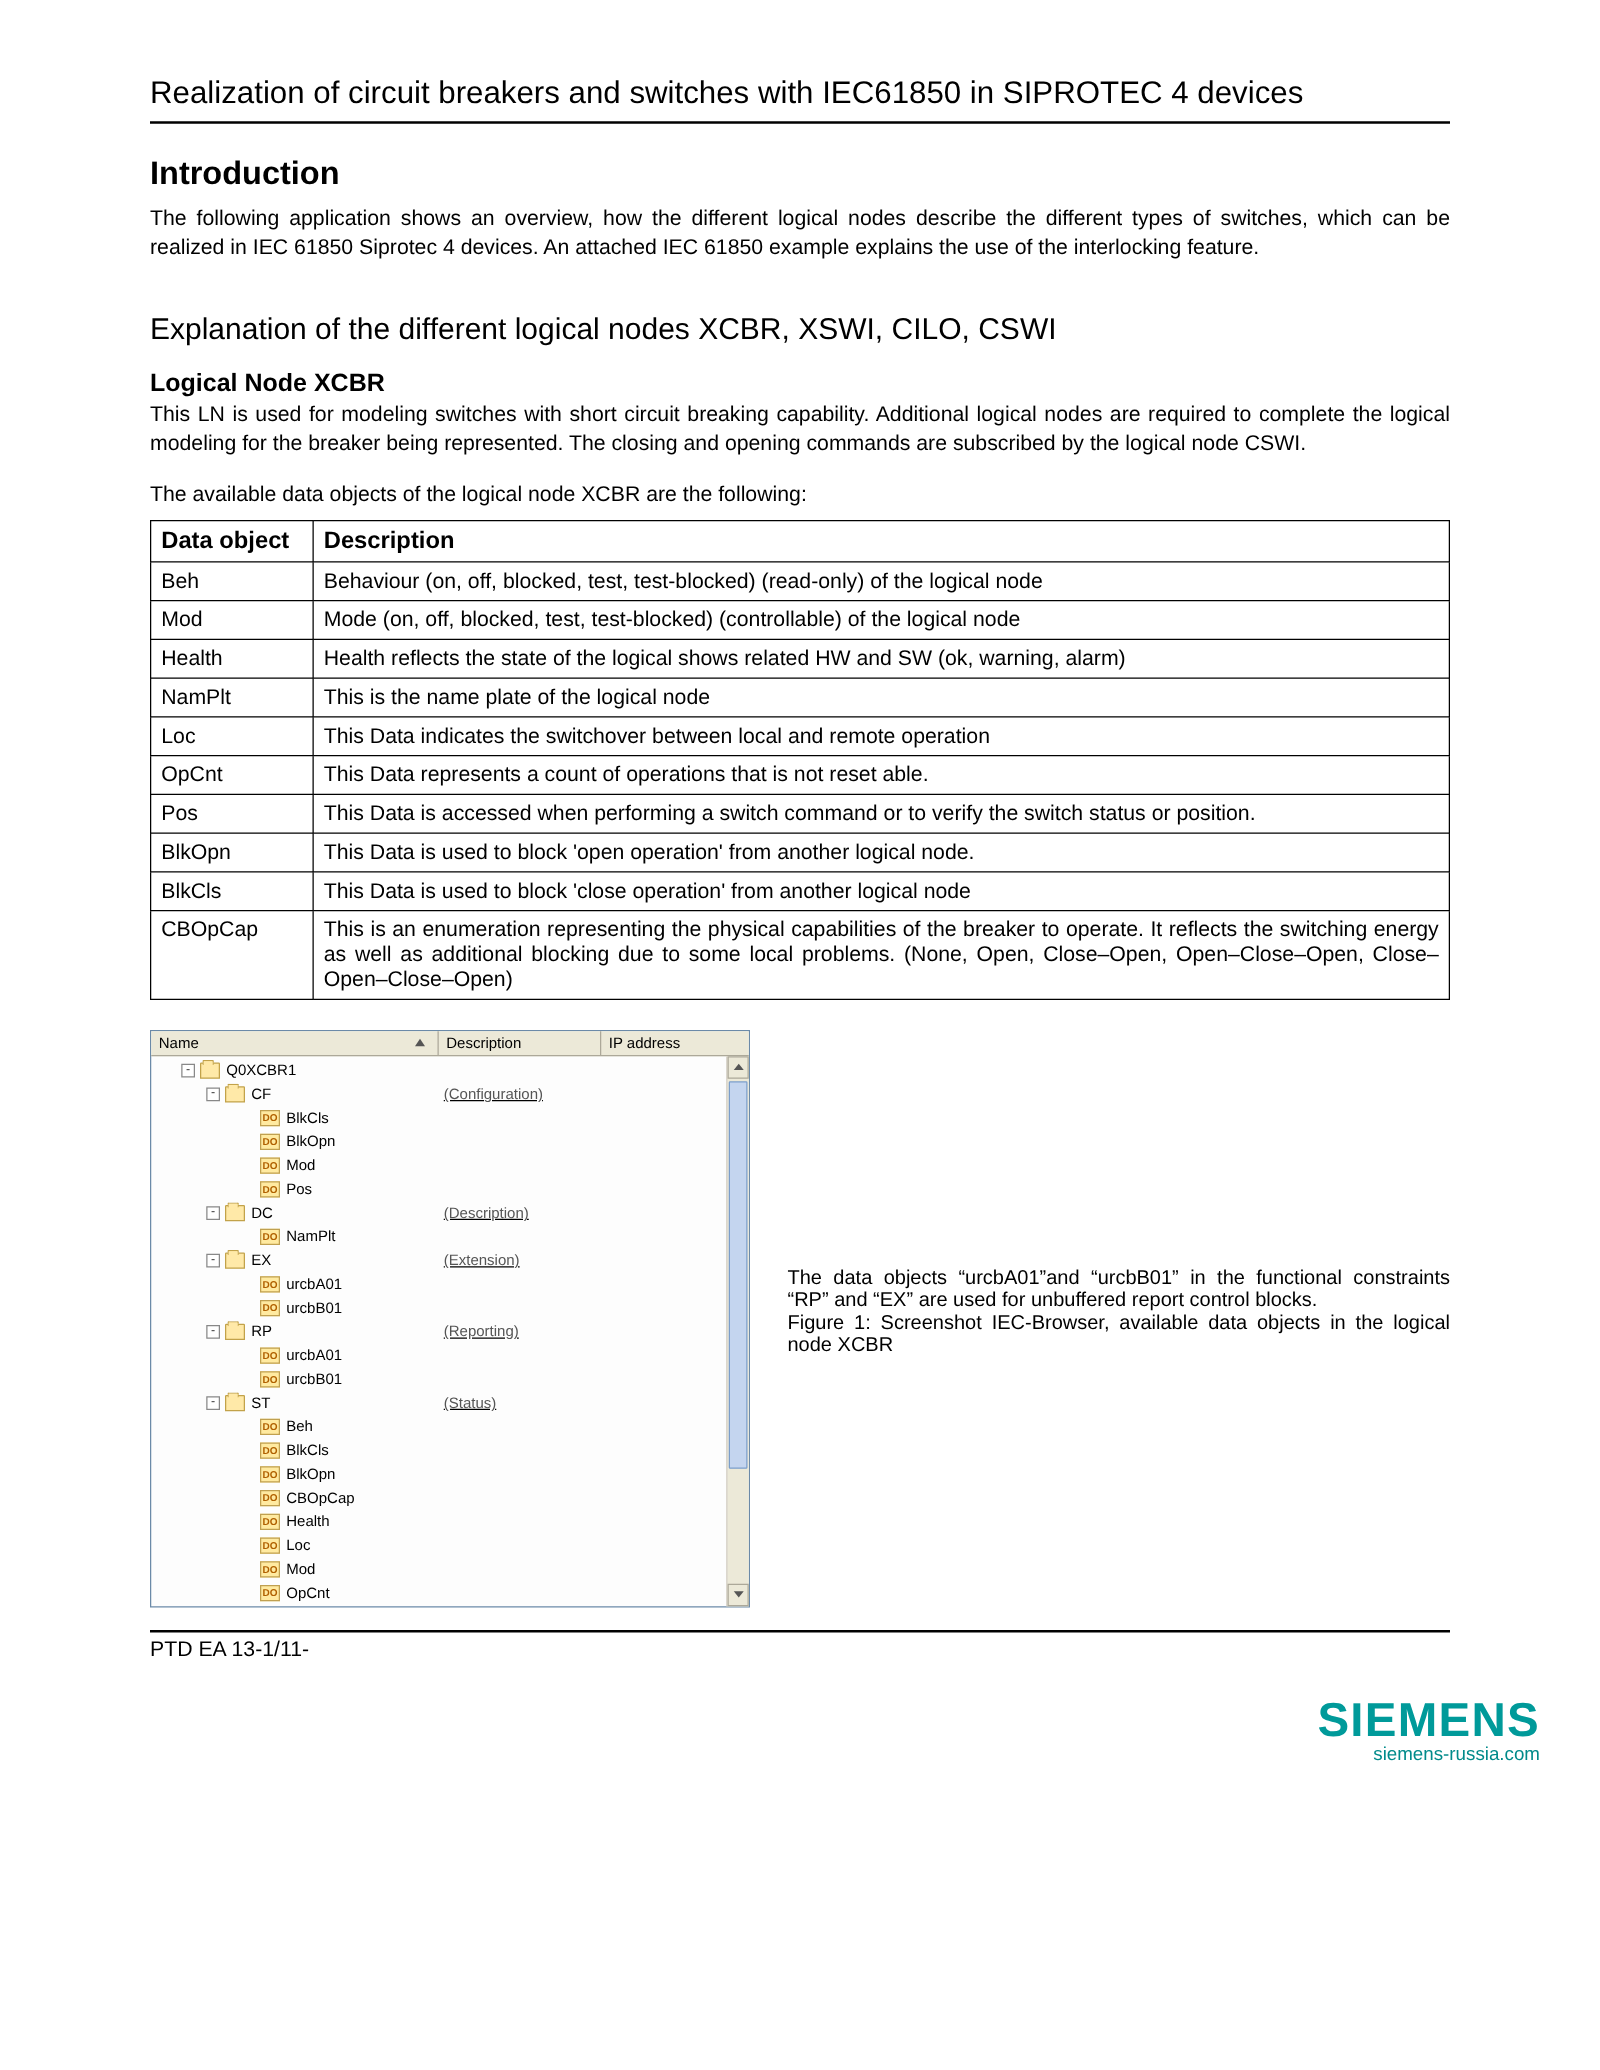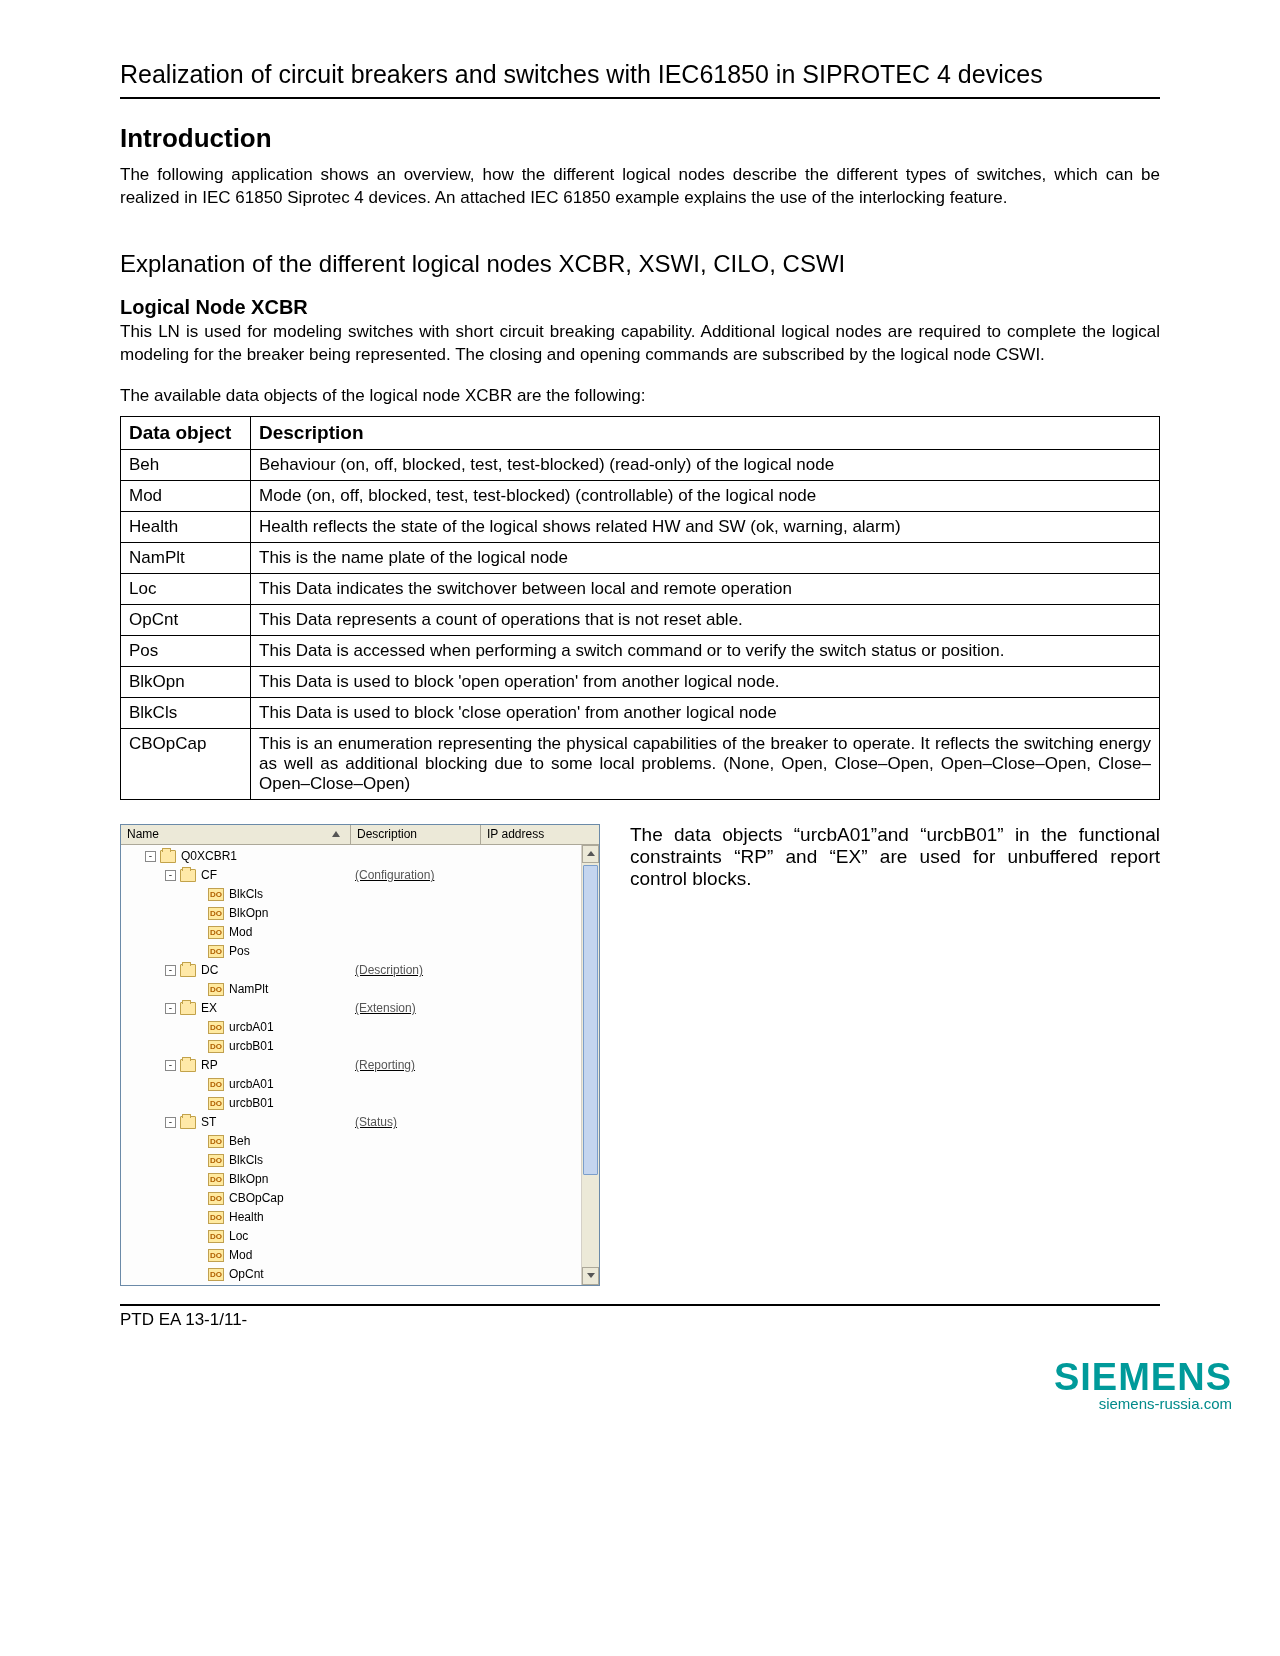--- a/index.html
+++ b/index.html
@@ -64,28 +64,29 @@
     font-size: 19px;
   }
   table.data td.obj { width: 130px; }
   table.data td.justify { text-align: justify; }
 
   
   .lower {
     display: flex;
     gap: 30px;
     margin-top: 16px;
+    align-items: center;
   }
   .browser-col { flex: 0 0 480px; }
   .caption-col {
     flex: 1;
     display: flex;
     flex-direction: column;
     justify-content: space-between;
-    font-size: 19px;
+    font-size: 16px;
   }
   .caption-top { text-align: justify; }
   .caption-bottom { text-align: justify; margin-bottom: 10px; }
 
   
   .iec-browser {
     border: 1px solid #6b8aa8;
     background: #fdfdfd;
     font-family: Tahoma, Arial, sans-serif;
     font-size: 12px;
@@ -470,20 +471,21 @@
             <div class="scroll-thumb"></div>
             <div class="scroll-btn bot">
                 <span class="scroll-tri-dn"></span>
               </div>
           </div>
         </div>
       </div>
     </div>
     <div class="caption-col">
       <div class="caption-top">The data objects “urcbA01”and “urcbB01” in the functional constraints “RP” and “EX” are used for unbuffered report control blocks.</div>
+      <div class="caption-bottom">Figure 1: Screenshot IEC-Browser, available data objects in the logical node XCBR</div>
     </div>
   </div>
 
   <hr class="footer-rule">
   <div class="footer-row">
     <span>PTD EA 13</span>
     <span>-1/11-</span>
   </div>
 
 </div>

